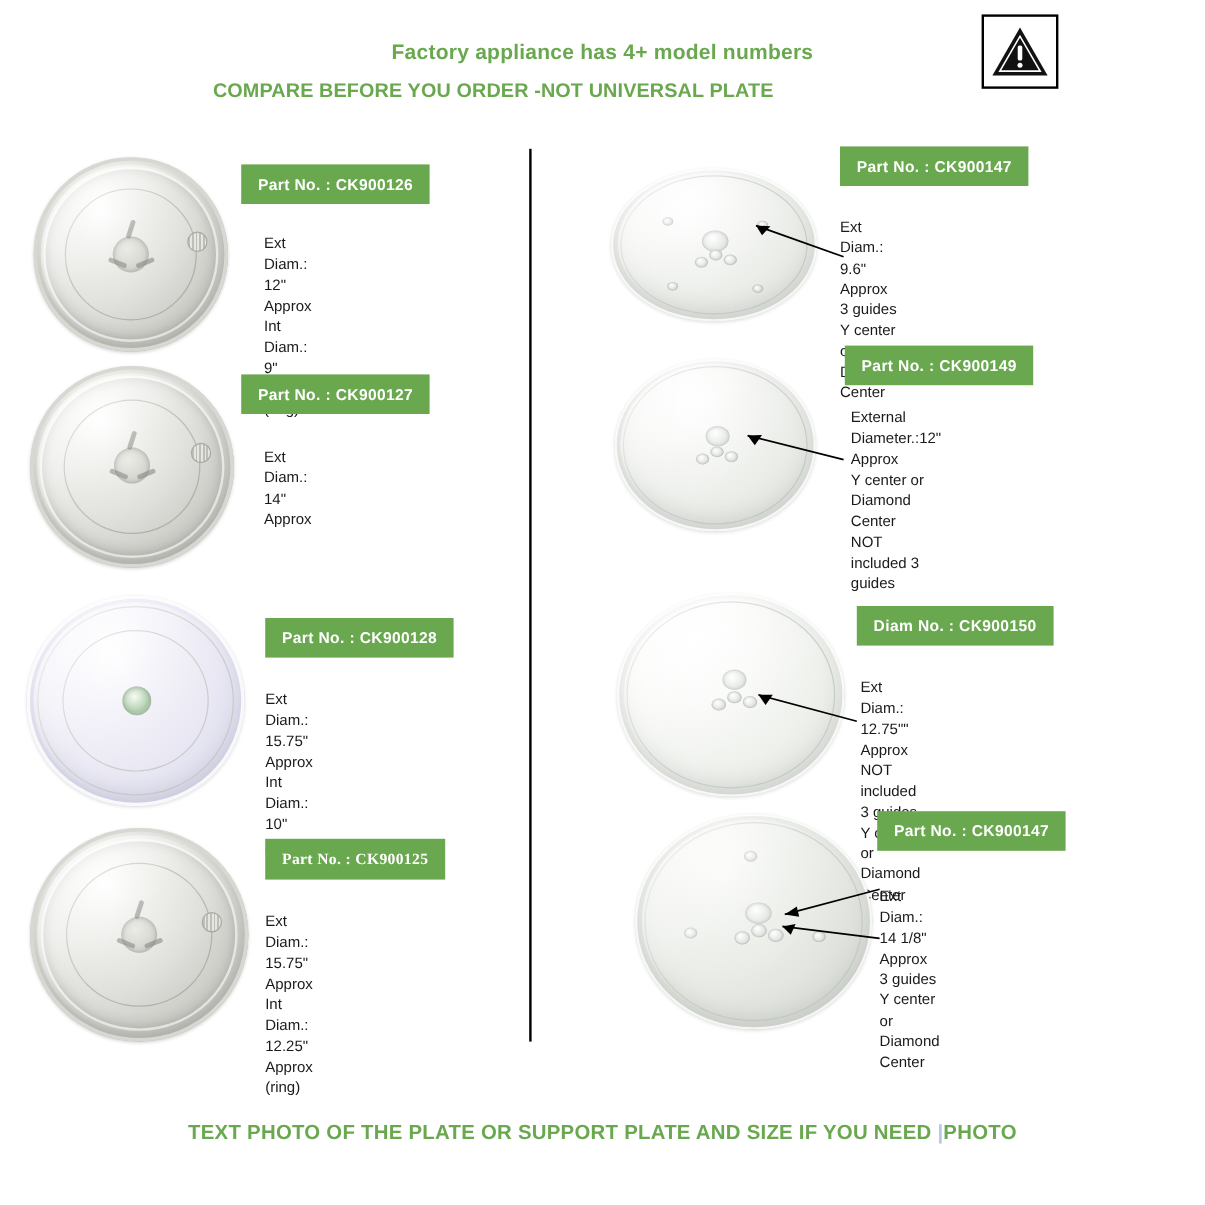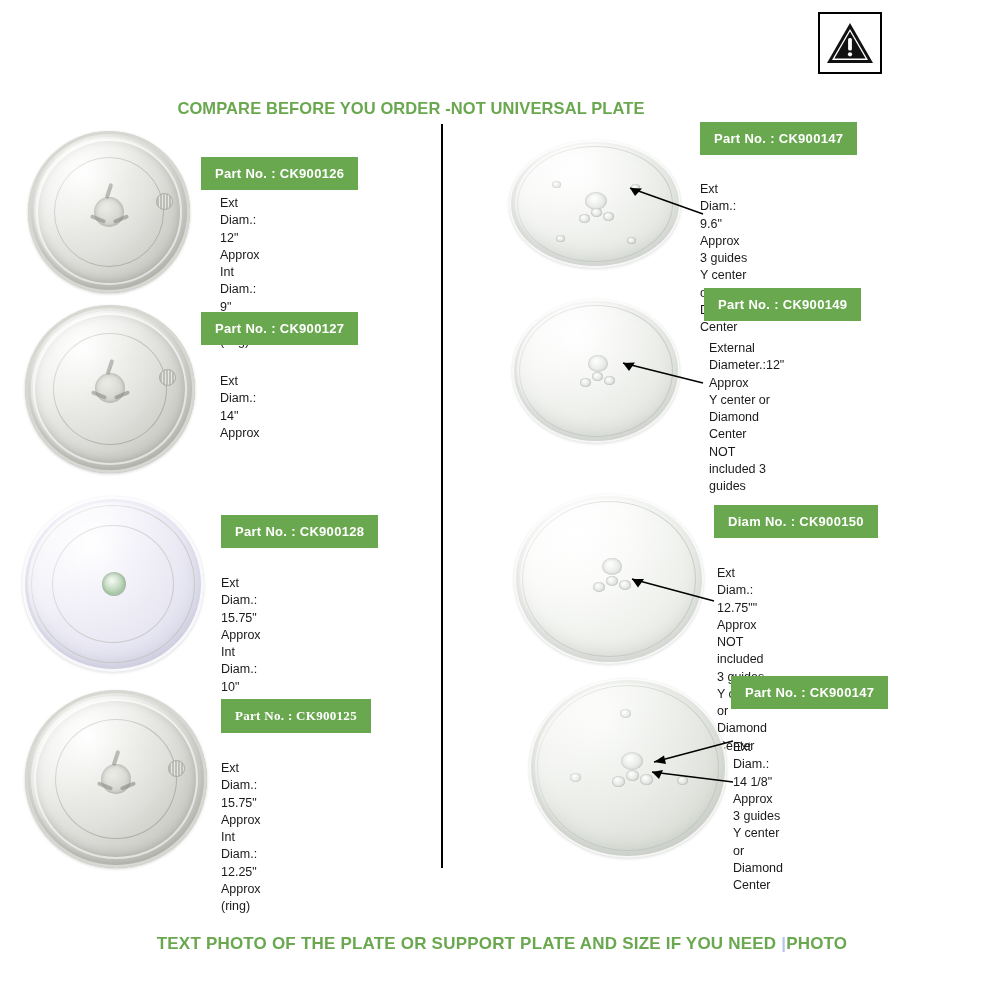--- a/index.html
+++ b/index.html
@@ -34,21 +34,20 @@
   .subheadline {
     position: absolute;
     top: 67px;
     left: 0;
     width: 822px;
     text-align: center;
     font-size: 16.5px;
     font-weight: bold;
     color: #6aa84f;
     letter-spacing: 0.1px;
-    margin-top: 32px;
   }
 
   
   .warning-icon {
     position: absolute;
     top: 12px;
     left: 818px;
     width: 64px;
     height: 62px;
     border: 2px solid #000;
@@ -189,20 +188,21 @@
     pointer-events: none;
   }
 
   
   .arrow { position: absolute; overflow: visible; }
 </style>
 </head>
 <body>
 
 <div class="header">
+  <div class="headline">Factory appliance has 4+ model numbers</div>
   <div class="subheadline">COMPARE BEFORE YOU ORDER -NOT UNIVERSAL PLATE</div>
   <div class="warning-icon">
     <svg width="52" height="48" viewBox="0 0 52 48" aria-hidden="true">
       <polygon points="26,4 49,44 3,44" fill="#111111"></polygon>
       <polygon points="26,10 44,41 8,41" fill="#ffffff"></polygon>
       <polygon points="26,12.5 41.6,39.6 10.4,39.6" fill="#111111"></polygon>
       <rect x="24.1" y="19" width="3.8" height="12.5" rx="1.6" fill="#ffffff"></rect>
       <circle cx="26" cy="35.3" r="2.1" fill="#ffffff"></circle>
     </svg>
   </div>
@@ -216,21 +216,21 @@
       <div class="rim" style="left:8px; top:8px; width:146px; height:146px;"></div>
       <div class="inner-ring" style="left:26px; top:26px; width:110px; height:110px;"></div>
       <div class="hub-metal" style="left:66px; top:66px; width:30px; height:30px;"></div>
       <div class="yspoke" style="left:79px; top:52px; width:4px; height:16px; transform:rotate(18deg);"></div>
       <div class="yspoke" style="left:62px; top:86px; width:16px; height:4px; transform:rotate(22deg);"></div>
       <div class="yspoke" style="left:85px; top:86px; width:16px; height:4px; transform:rotate(-22deg);"></div>
       <div class="tab" style="left:128px; top:62px; width:17px; height:17px;"></div>
       <div class="sheen" style="left:6px; top:6px; width:150px; height:150px;"></div>
     </div>
   </div>
-  <div class="badge" style="left:201px; top:137px;margin-top:20px;">Part No. :  CK900126</div>
+  <div class="badge" style="left:201px; top:137px;">Part No. :  CK900126</div>
   <div class="specs" style="left:220px; top:195px;">Ext Diam.: 12" Approx
 Int Diam.: 9" Approx (ring)</div>
 </div>
 
 <div class="item">
   <div class="plate-wrap" style="left:25px; top:305px; width:170px; height:168px;">
     <div class="plate plate-metal" style="left:0; top:0; width:170px; height:168px;">
       <div class="rim" style="left:8px; top:8px; width:154px; height:152px;"></div>
       <div class="inner-ring" style="left:28px; top:28px; width:114px; height:112px;"></div>
       <div class="hub-metal" style="left:70px; top:68px; width:30px; height:30px;"></div>

